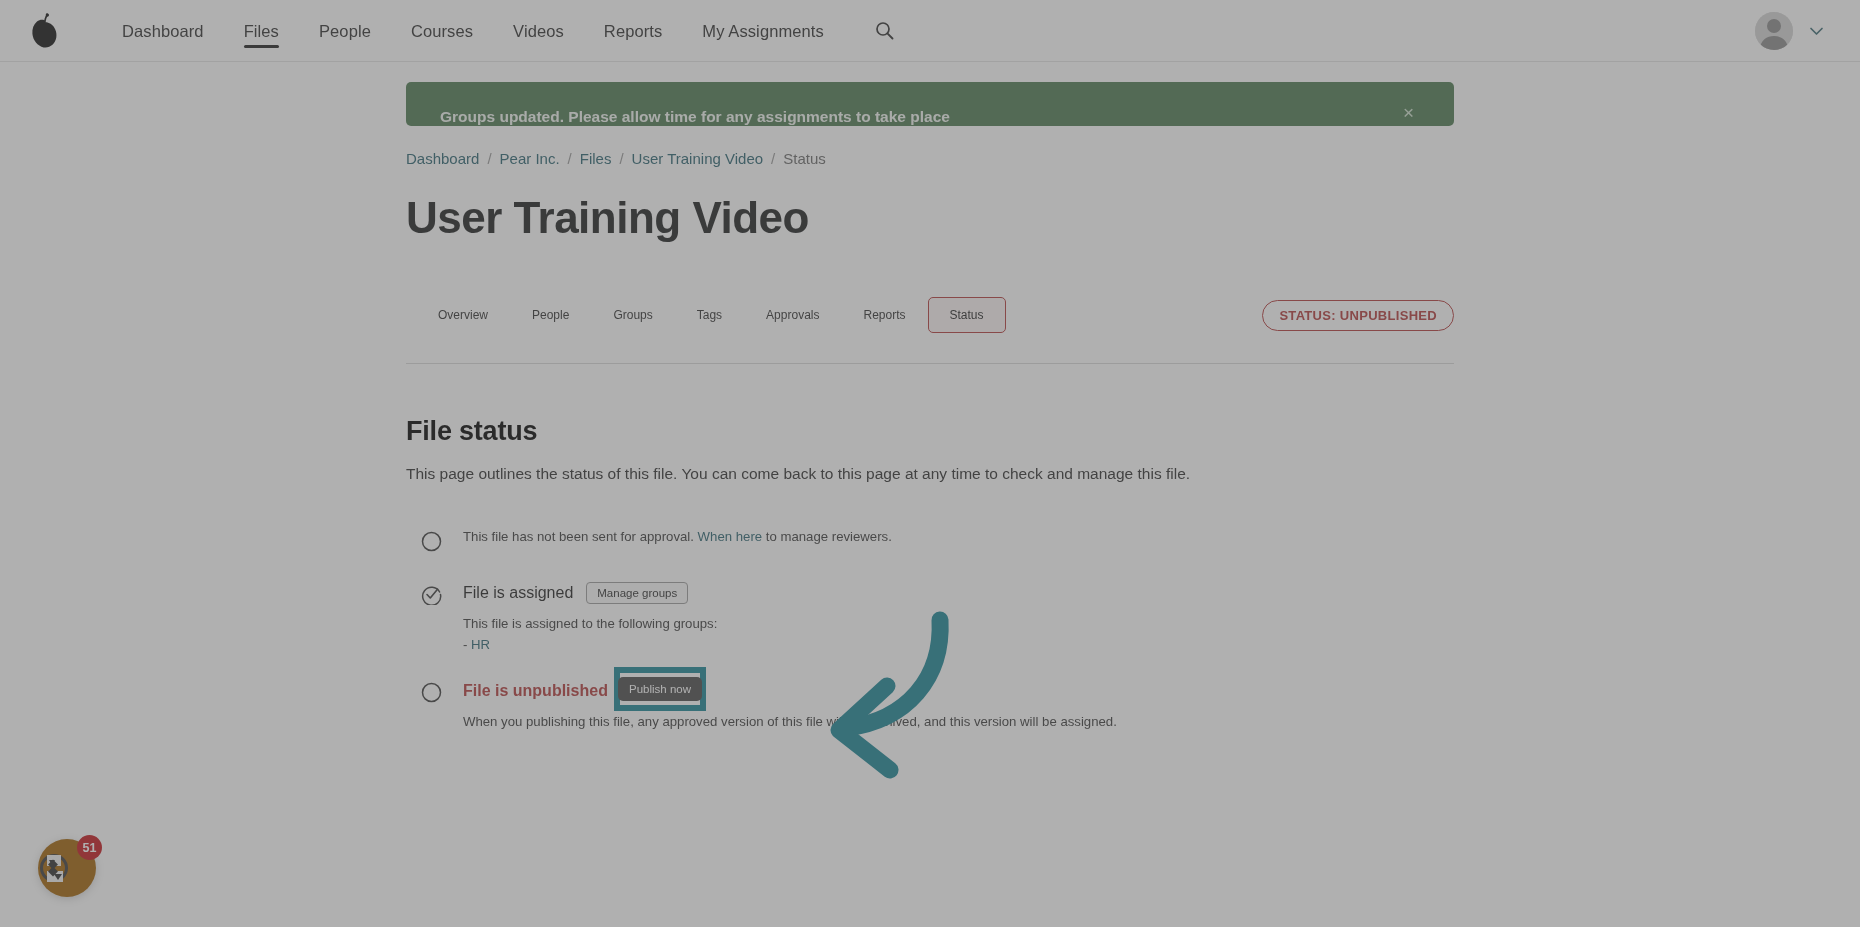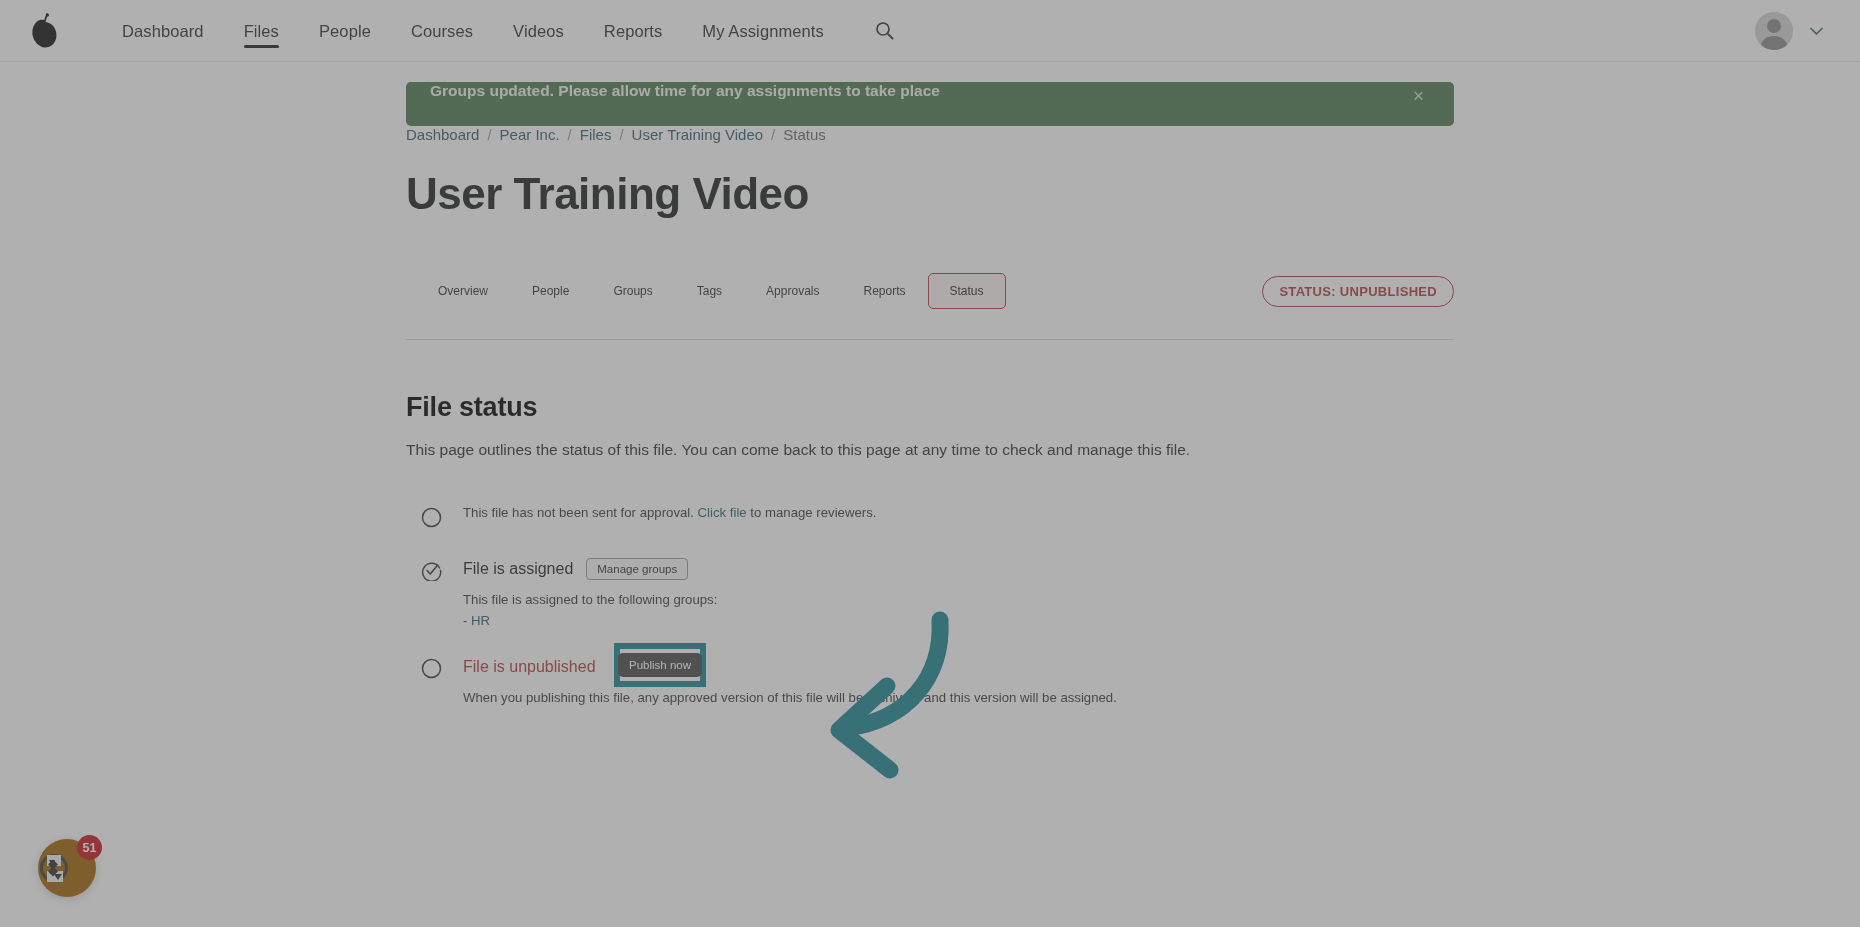--- a/index.html
+++ b/index.html
@@ -112,24 +112,25 @@
     padding-top: 20px;
   }
 
   
   .flash {
     background: #4e7a51;
     color: #f2f6f2;
     border-radius: 5px;
     height: 44px;
     display: flex;
-    align-items: flex-start;
-    padding: 0 24px;
+    align-items: flex-end;
+    padding: 0 34px;
     font-size: 15.5px;
     font-weight: bold;
+    margin-bottom: 24px;
   }
   .flash-msg { flex: 1 1 auto; }
   .flash-close {
     font-size: 19px;
     color: #cfe0cf;
     cursor: pointer;
     line-height: 1;
     padding: 4px 6px;
     font-weight: normal;
   }
@@ -245,21 +246,21 @@
     align-items: center;
     gap: 13px;
     margin-bottom: 8px;
     min-height: 26px;
   }
   .status-label {
     font-size: 16px;
     color: #1f1f1f;
   }
   .status-label.bold { font-weight: bold; }
-  .status-label.danger { color: #b33b3b; font-weight: normal; }
+  .status-label.danger { color: #b33b3b; font-weight: bold; }
   .mini-btn {
     border: 1px solid #9b9b9b;
     border-radius: 4px;
     background: #fafafa;
     font-size: 11.5px;
     color: #2d2d2d;
     padding: 4px 10px;
     cursor: pointer;
     white-space: nowrap;
     font-family: "Liberation Sans", sans-serif;
@@ -438,21 +439,21 @@
       <div class="status-list">
 
         <div class="status-item">
           <div class="status-icon">
             <svg width="21" height="21" viewBox="0 0 21 21">
               <circle cx="10.5" cy="10.5" r="9" fill="none" stroke="#3a3a3a" stroke-width="1.5"></circle>
             </svg>
           </div>
           <div class="status-body">
             <div class="status-sub">
-              <span>This file has not been sent for approval. </span><span class="sub-link">Click file</span><span> to manage reviewers.</span>
+              <span>This file has not been sent for approval. </span><span class="sub-link">When here</span><span> to manage reviewers.</span>
             </div>
           </div>
         </div>
 
         <div class="status-item">
           <div class="status-icon">
             <svg width="21" height="21" viewBox="0 0 21 21">
               <path d="M18.6 8 A9 9 0 1 0 19.5 10.5" fill="none" stroke="#3a3a3a" stroke-width="1.5" stroke-linecap="round"></path>
               <polyline points="6,10.5 9.3,14 16.5,5.2" fill="none" stroke="#3a3a3a" stroke-width="1.6" stroke-linecap="round" stroke-linejoin="round"></polyline>
             </svg>

